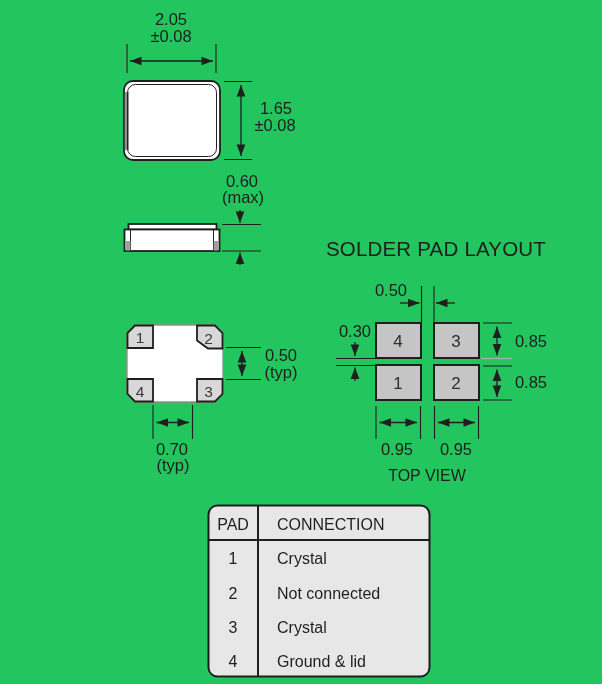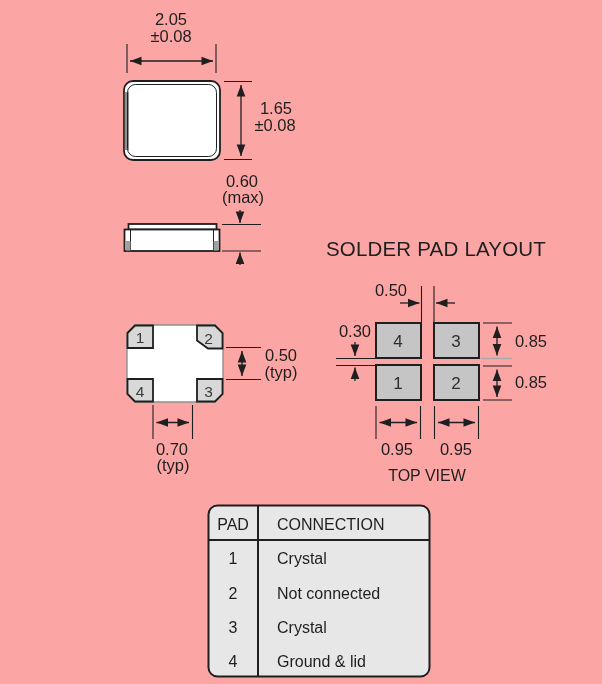--- a/index.html
+++ b/index.html
@@ -1,16 +1,16 @@
 <!DOCTYPE html>
 <html><head>
 <meta charset="utf-8">
 <style>
   html,body{margin:0;padding:0;background:#ffffff;}
-  #canvas{position:relative;width:602px;height:684px;background:#fca5a5;overflow:hidden;
+  #canvas{position:relative;width:602px;height:684px;background:#22c55e;overflow:hidden;
           font-family:"Liberation Sans",sans-serif;}
   svg text{font-family:"Liberation Sans",sans-serif;fill:#1f1f1f;}
   .dim{font-size:16.5px;}
   .qual{font-size:16.5px;}
   .title{font-size:20.5px;letter-spacing:0.2px;}
   .view{font-size:16px;}
   .padnum{font-size:17px;fill:#2e2e2e;}
   .padnum-sm{font-size:15.5px;fill:#3a3a3a;}
   .tbl{font-size:16px;}
   .xline{stroke:#1f1f1f;stroke-width:1.1;fill:none;}

